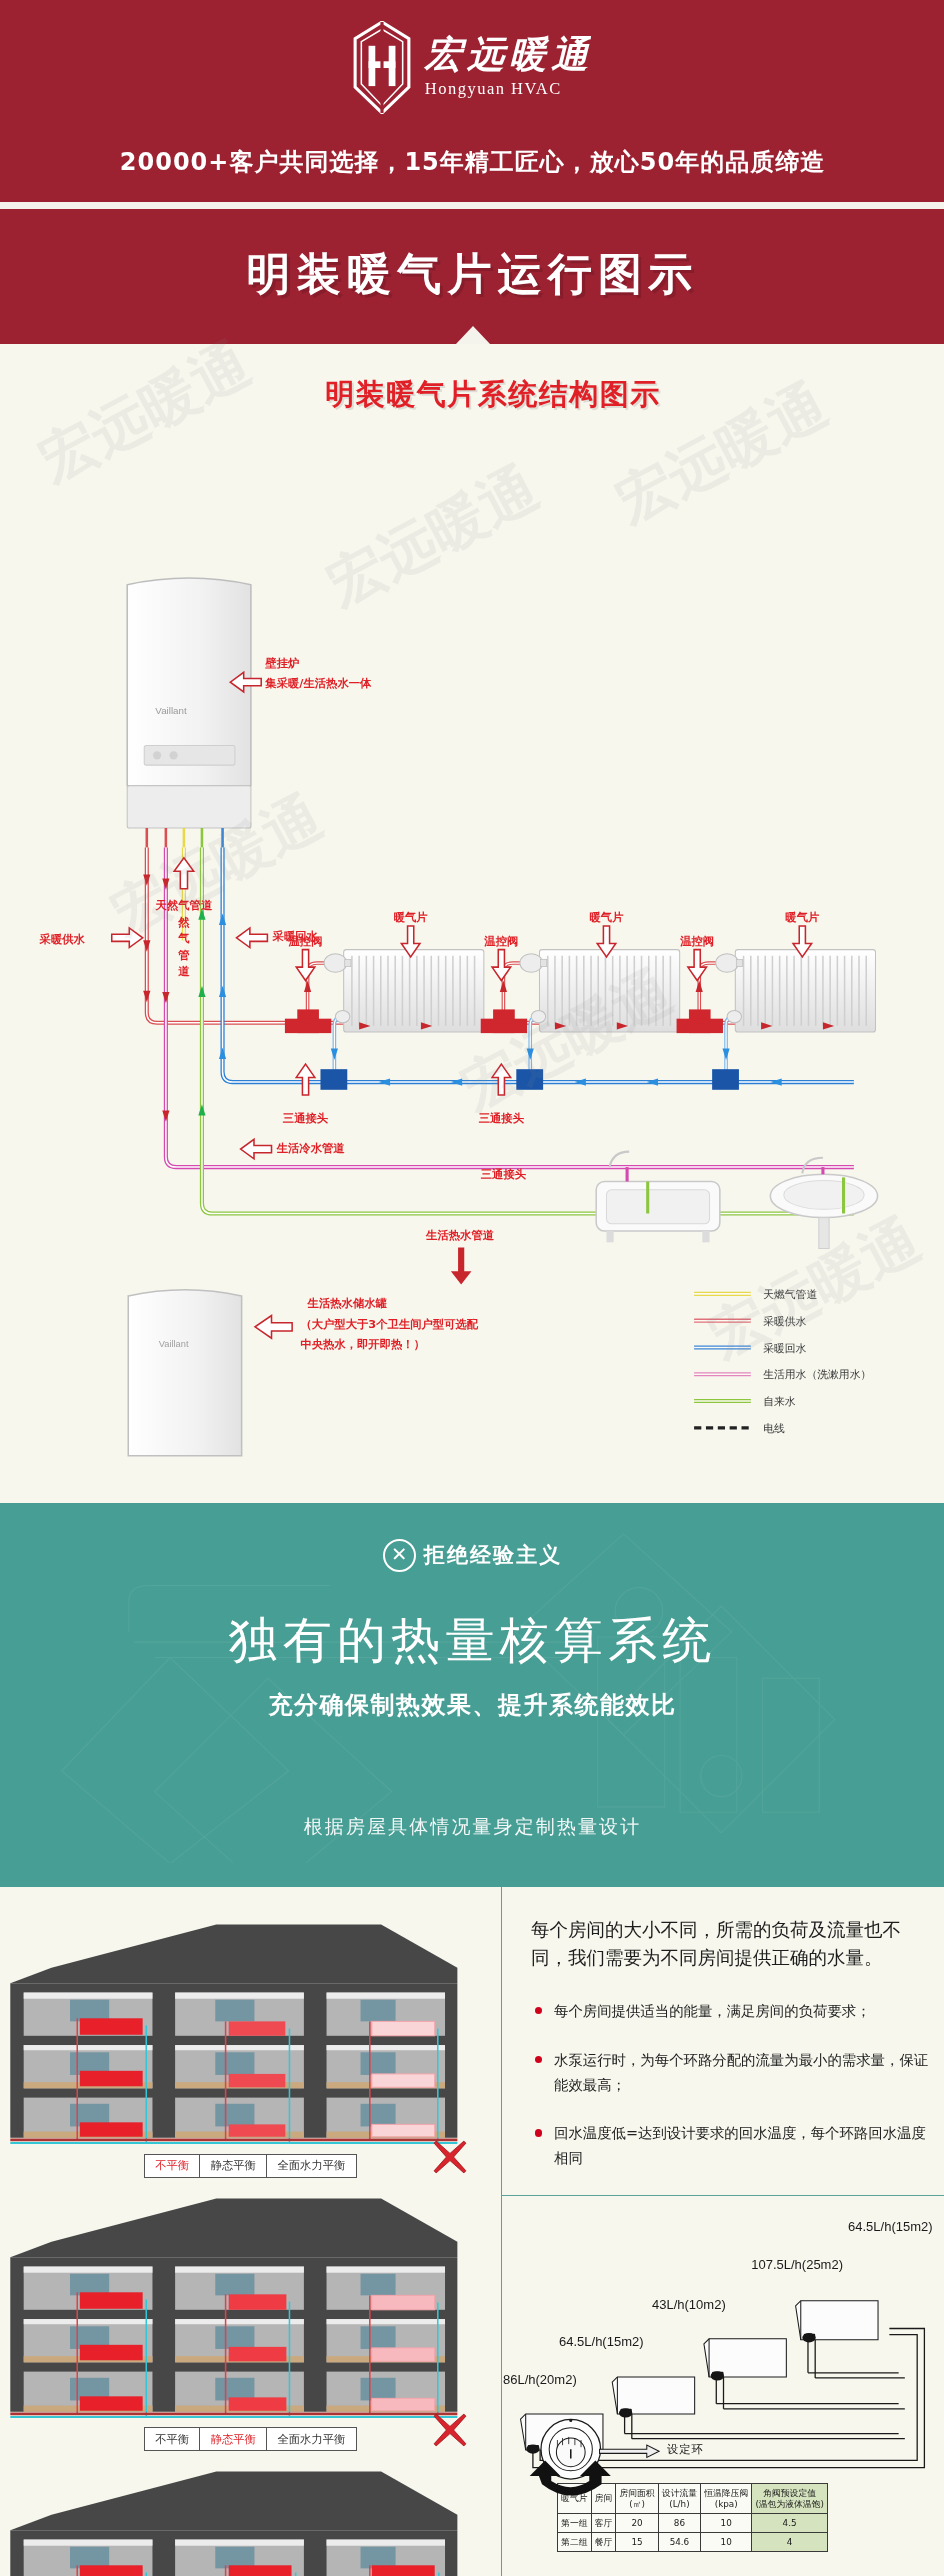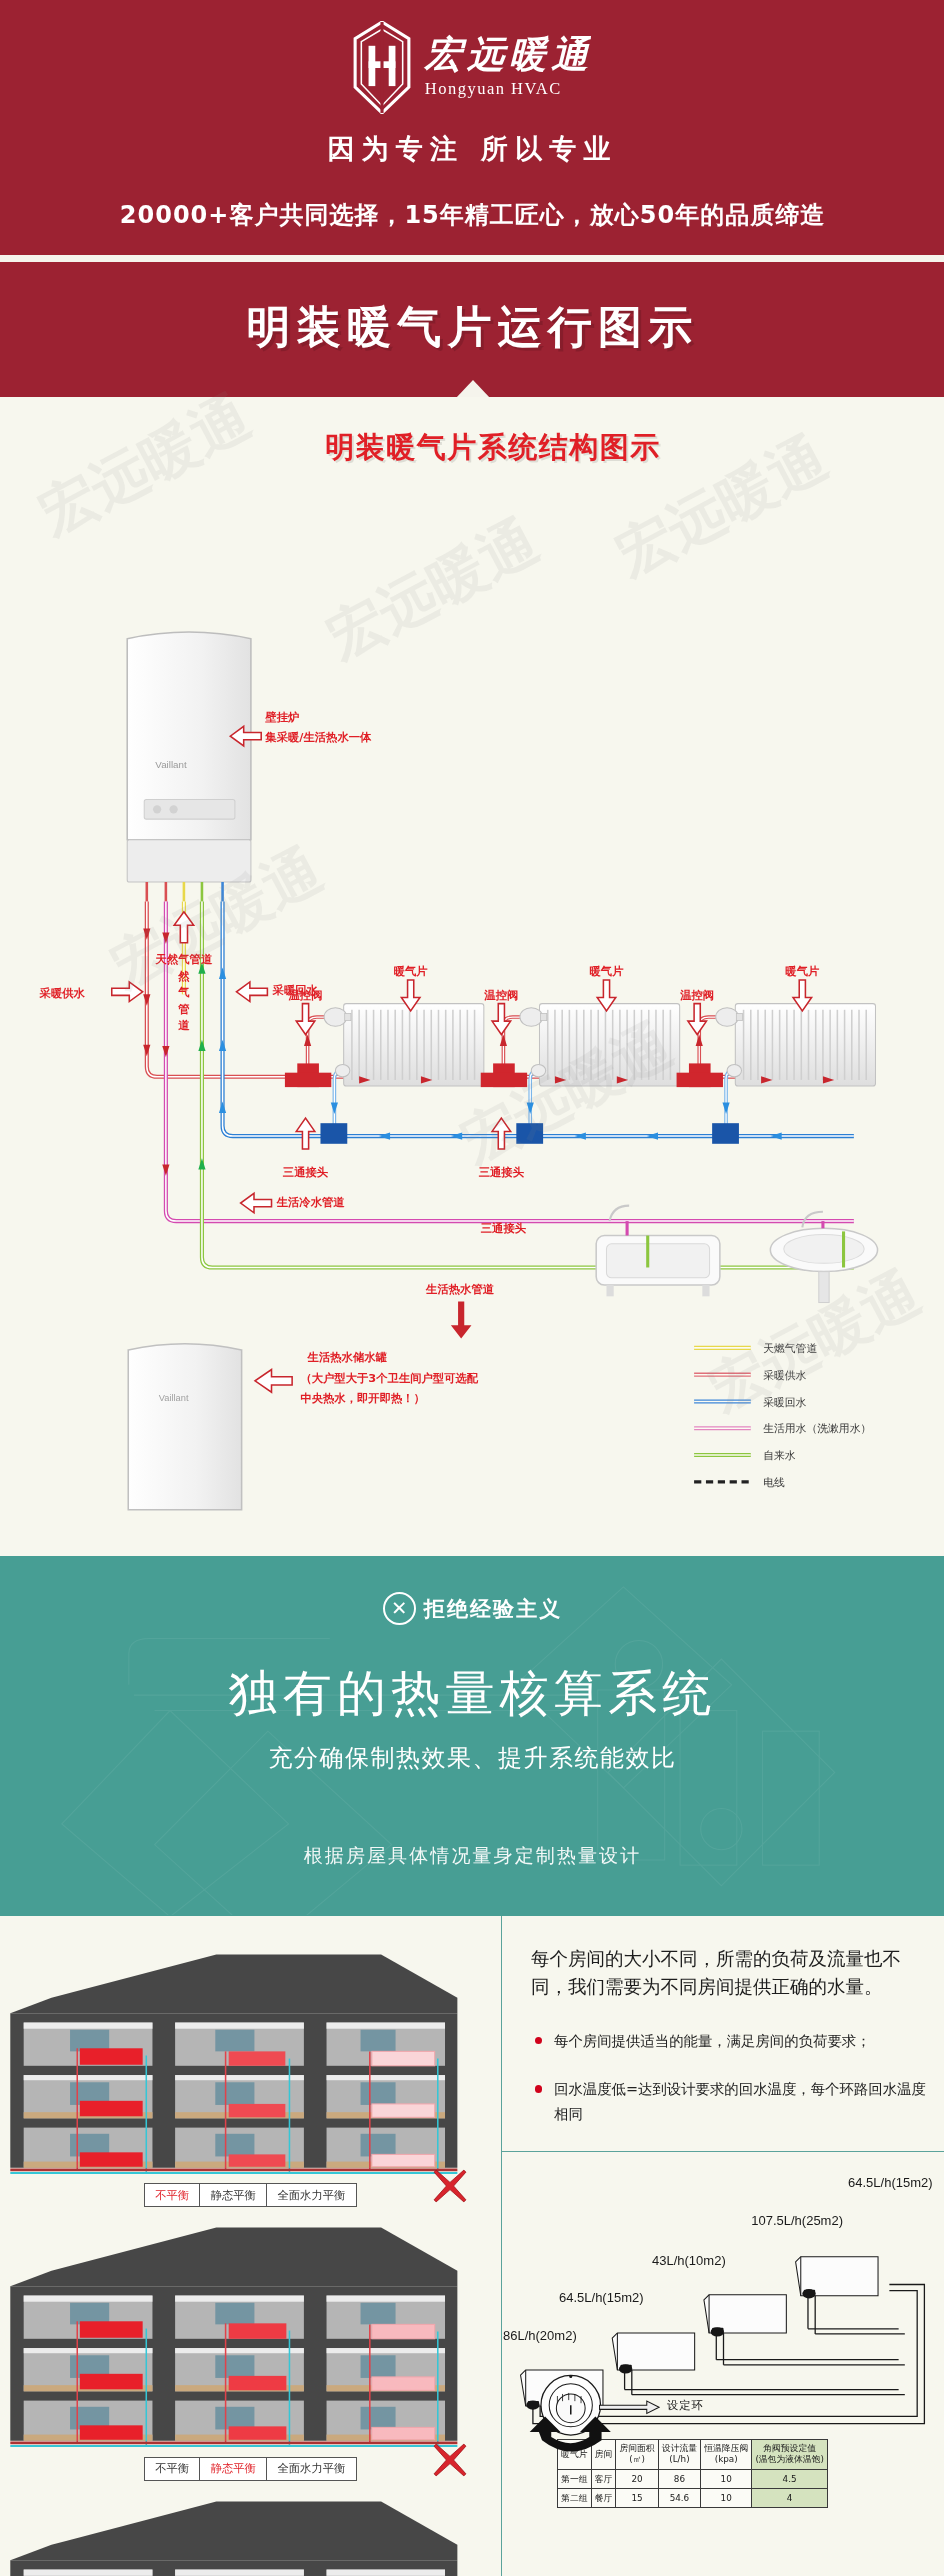--- a/index.html
+++ b/index.html
@@ -144,22 +144,22 @@
   }
   .reject-text {
     color: #fff; font-size: 21px; font-weight: 700; letter-spacing: 2.1px;
     font-family: "DejaVu Sans", sans-serif;
   }
   .teal-h1 {
     color: #fff; font-size: 49px; font-weight: 400; letter-spacing: 5.2px;
     font-family: "DejaVu Sans", sans-serif; margin-bottom: 15px;
   }
   .teal-h2 {
-    color: #fff; font-size: 24px; font-weight: 400; letter-spacing: 1.5px;
-    font-family: "DejaVu Sans", sans-serif; margin-bottom: 69px;
+    color: #fff; font-size: 24px; font-weight: 700; letter-spacing: 1.5px;
+    font-family: "DejaVu Sans", sans-serif; margin-bottom: 93px;
   }
   .teal-h3 {
     color: #fff; font-size: 19px; font-weight: 400; letter-spacing: 2.1px;
     font-family: "DejaVu Sans", sans-serif; opacity: 0.93;
   }
 
   
   .bottom-section {
     background: #f7f7ee;
     display: flex;
@@ -270,21 +270,20 @@
         <rect x="34" y="48" width="13" height="78" fill="#fff"></rect>
         <rect x="73" y="48" width="13" height="78" fill="#fff"></rect>
         <rect x="34" y="78" width="52" height="13" fill="#fff"></rect>
         <rect x="57" y="2" width="6" height="176" fill="#9c2232"></rect>
       </svg>
       <div class="logo-text">
         <div class="logo-cn">宏远暖通</div>
         <div class="logo-en">Hongyuan HVAC</div>
       </div>
     </div>
-    <div class="slogan">因为专注 所以专业</div>
     <div class="subslogan">20000+客户共同选择，15年精工匠心，放心50年的品质缔造</div>
   </div>
 
   <div class="white-gap"></div>
 
   <div class="title-banner">
     <h1>明装暖气片运行图示</h1>
     <div class="notch"></div>
   </div>
 
@@ -863,20 +862,21 @@
       </div>
     </div>
 
     <div class="divider-v"></div>
 
     <div class="bottom-right">
       <div class="right-top">
         <div class="rt-lead">每个房间的大小不同，所需的负荷及流量也不同，我们需要为不同房间提供正确的水量。</div>
         <ul class="bullets">
           <li>每个房间提供适当的能量，满足房间的负荷要求；</li>
+          <li>水泵运行时，为每个环路分配的流量为最小的需求量，保证能效最高；</li>
           <li>回水温度低=达到设计要求的回水温度，每个环路回水温度相同</li>
         </ul>
       </div>
 
       <div class="divider-h"></div>
 
       <div class="flow-wrap">
         <div class="flow-lbl" style="right:12.4px;  top:23px;">64.5L/h(15m2)</div>
         <div class="flow-lbl" style="right:102px; top:61px;">107.5L/h(25m2)</div>
         <div class="flow-lbl" style="left:150px;  top:101px;">43L/h(10m2)</div>

